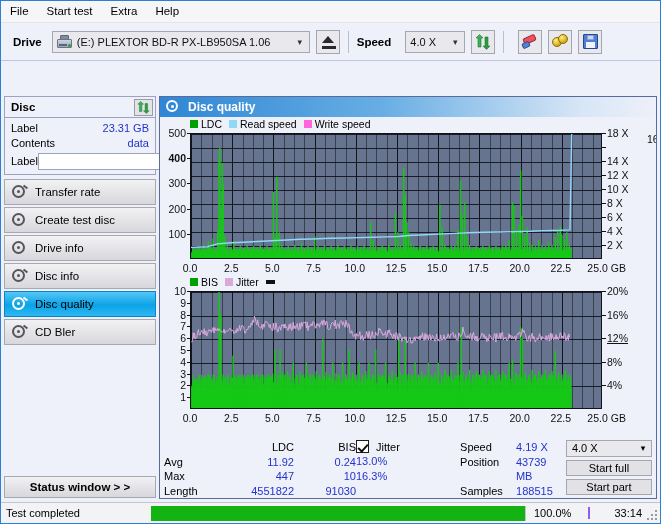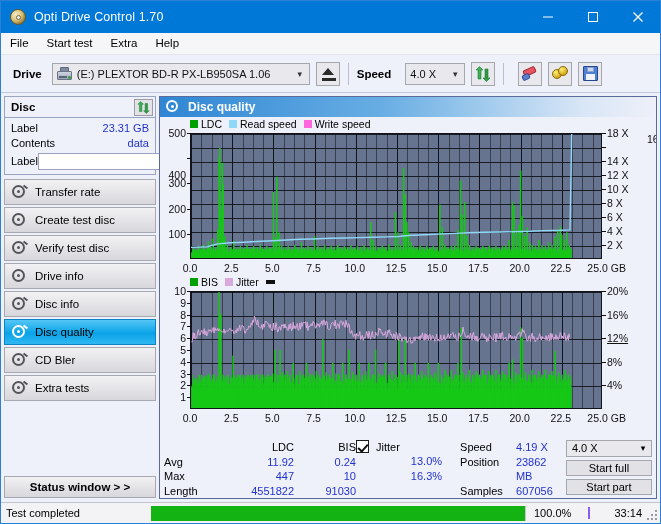--- a/index.html
+++ b/index.html
@@ -368,21 +368,21 @@
   }
   .cbx {
     width: 13px; height: 13px; background: #fff; border: 1px solid #1b1b1b;
     margin-right: 7px; position: relative;
   }
   .cbx::after {
     content: ''; position: absolute; left: 3px; top: 1px;
     width: 4px; height: 8px; border: solid #111; border-width: 0 2px 2px 0;
     transform: rotate(42deg);
   }
-  .jval { text-align: right; color: #2233cc; line-height: 14.5px; padding-right: 18px;}
+  .jval { color: #2233cc; line-height: 14.5px; padding-right: 18px;}
   .speed-col { width: 118px; }
   .sp-row { display: flex; line-height: 14.5px; }
   .sp-k { width: 56px; color: #000; }
   .sp-v { color: #2233cc; }
   .btn-col { width: 96px; display:flex; flex-direction:column; align-items:stretch; }
   .sel-box {
     height: 20px; background: #e9e9ed; border: 1px solid #a6a6ad;
     display: flex; align-items: center; padding-left: 5px; font-size: 11px;
     margin-bottom: 3px;
   }
@@ -416,45 +416,20 @@
   .grip {
     position:absolute; right:3px; bottom:3px; width:10px; height:10px;
   }
   .grip i { position:absolute; width:2px; height:2px; background:#9a9aa2; }
 </style>
 </head>
 <body>
 
 <div id="app">
 
-  <div class="titlebar">
-    <div class="title-icon">
-      <div class="disc-outer"></div>
-        <div class="disc-hole"></div>
-    </div>
-    <div class="title-text">Opti Drive Control 1.70</div>
-    <div class="win-btns">
-      <div class="win-btn">
-        <svg width="12" height="12" viewBox="0 0 12 12">
-            <line x1="1" y1="6" x2="11" y2="6" stroke="#fff" stroke-width="1"></line>
-          </svg>
-      </div>
-      <div class="win-btn">
-        <svg width="12" height="12" viewBox="0 0 12 12">
-            <rect x="1.5" y="1.5" width="9" height="9" fill="none" stroke="#fff" stroke-width="1"></rect>
-          </svg>
-      </div>
-      <div class="win-btn">
-        <svg width="12" height="12" viewBox="0 0 12 12">
-            <line x1="1.5" y1="1.5" x2="10.5" y2="10.5" stroke="#fff" stroke-width="1.2"></line>
-            <line x1="10.5" y1="1.5" x2="1.5" y2="10.5" stroke="#fff" stroke-width="1.2"></line>
-          </svg>
-      </div>
-    </div>
-  </div>
 
   <div class="menubar">
     <div class="menu-item">File</div>
     <div class="menu-item">Start test</div>
     <div class="menu-item">Extra</div>
     <div class="menu-item">Help</div>
   </div>
 
   <div class="toolbar">
     <div class="tb-label">Drive</div>
@@ -553,28 +528,20 @@
           <div class="nav-ico">
               <div class="ring"></div>
               <div class="ctr"></div>
             </div>
           <span>Create test disc</span>
         </div>
         <div class="navitem">
           <div class="nav-ico">
               <div class="ring"></div>
               <div class="ctr"></div>
-              <div class="tick"></div>
-            </div>
-          <span>Verify test disc</span>
-        </div>
-        <div class="navitem">
-          <div class="nav-ico">
-              <div class="ring"></div>
-              <div class="ctr"></div>
             </div>
           <span>Drive info</span>
         </div>
         <div class="navitem">
           <div class="nav-ico">
               <div class="ring"></div>
               <div class="ctr"></div>
               <div class="tick"></div>
             </div>
           <span>Disc info</span>
@@ -587,28 +554,20 @@
             </div>
           <span>Disc quality</span>
         </div>
         <div class="navitem">
           <div class="nav-ico">
               <div class="ring"></div>
               <div class="ctr"></div>
               <div class="tick"></div>
             </div>
           <span>CD Bler</span>
-        </div>
-        <div class="navitem">
-          <div class="nav-ico">
-              <div class="ring"></div>
-              <div class="ctr"></div>
-              <div class="tick"></div>
-            </div>
-          <span>Extra tests</span>
         </div>
       </div>
 
       <div class="nav-spacer"></div>
       <div class="statuswin">Status window &gt; &gt;</div>
     </div>
 
     <div class="main">
       <div class="main-head">
         <div class="hico">
@@ -1496,21 +1455,21 @@
                   </g>
                   <path d="M0.0 113.4 L16.5 112.7 L26.4 109.9 L39.6 108.8 L52.7 108.2 L65.9 107.5 L80.8 106.8 L95.6 106.0 L108.8 105.3 L122.0 105.0 L138.4 104.3 L153.3 104.0 L168.1 103.6 L181.3 103.3 L194.5 102.9 L207.6 102.5 L217.5 101.5 L234.0 100.8 L247.2 100.1 L263.7 99.4 L276.9 98.7 L293.3 98.3 L309.8 98.0 L323.0 97.7 L339.5 97.3 L352.7 96.6 L369.2 96.3 L379.0 95.9 L380.7 0.0" fill="none" stroke="#8fd8f7" stroke-width="1.4"></path>
                 </svg>
               </div>
               <div class="ytick" style="right: 470px; top: 116.8px; width: 40px;">100</div>
               <div class="tickmark" style="left: 27px; top: 116.8px; width: 3px; height: 1px;"></div>
               <div class="ytick" style="right: 470px; top: 91.6px; width: 40px;">200</div>
               <div class="tickmark" style="left: 27px; top: 91.6px; width: 3px; height: 1px;"></div>
               <div class="ytick" style="right: 470px; top: 66.4px; width: 40px;">300</div>
               <div class="tickmark" style="left: 27px; top: 66.4px; width: 3px; height: 1px;"></div>
-              <div class="ytick" style="right: 470px; top: 58px; width: 40px;">400</div>
+              <div class="ytick" style="right: 470px; top: 41px; width: 40px; font-weight: bold;">400</div>
               <div class="tickmark" style="left: 27px; top: 41.2px; width: 3px; height: 1px;"></div>
               <div class="ytick" style="right: 470px; top: 16px; width: 40px;">500</div>
               <div class="tickmark" style="left: 27px; top: 16px; width: 3px; height: 1px;"></div>
               <div class="ytick-r" style="left: 447px; top: 128px;">2 X</div>
               <div class="tickmark" style="left: 442px; top: 128px; width: 4px; height: 1px;"></div>
               <div class="ytick-r" style="left: 447px; top: 114px;">4 X</div>
               <div class="tickmark" style="left: 442px; top: 114px; width: 4px; height: 1px;"></div>
               <div class="ytick-r" style="left: 447px; top: 100px;">6 X</div>
               <div class="tickmark" style="left: 442px; top: 100px; width: 4px; height: 1px;"></div>
               <div class="ytick-r" style="left: 447px; top: 86px;">8 X</div>
@@ -2483,25 +2442,25 @@
             <div class="jval">16.3%</div>
           </div>
 
           <div class="speed-col">
             <div class="sp-row">
               <span class="sp-k">Speed</span>
               <span class="sp-v">4.19 X</span>
             </div>
             <div class="sp-row">
               <span class="sp-k">Position</span>
-              <span class="sp-v">23862 MB</span>
+              <span class="sp-v">43739 MB</span>
             </div>
             <div class="sp-row">
               <span class="sp-k">Samples</span>
-              <span class="sp-v">607056</span>
+              <span class="sp-v">188515</span>
             </div>
           </div>
 
           <div class="btn-col">
             <div class="sel-box">
               <span class="cbtext">4.0 X</span>
               <span class="caret">▾</span>
             </div>
             <div class="pbtn">Start full</div>
             <div class="pbtn">Start part</div>

